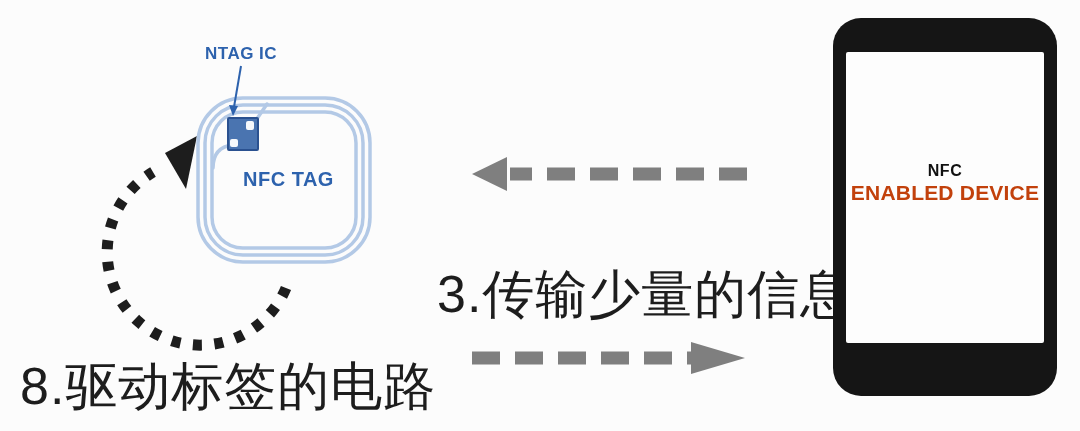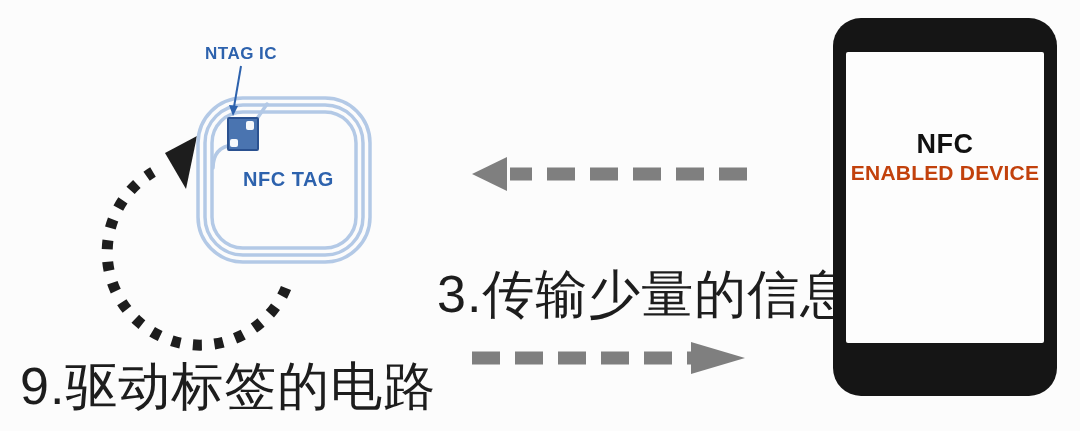--- a/index.html
+++ b/index.html
@@ -45,22 +45,23 @@
     position:absolute;left:833px;top:18px;width:224px;height:378px;
     background:var(--phone_body,#151515);border-radius:28px;
   }
   .phone-screen{
     position:absolute;left:13px;top:34px;width:198px;height:291px;
     background:var(--screen,#fdfdfd);border-radius:2px;
     display:flex;flex-direction:column;align-items:center;
     padding-top:78px;box-sizing:border-box;
   }
   .screen-line1{
-    font-weight:bold;color:#111;font-size:27px;line-height:1.1;
+    font-weight:bold;color:#111;font-size:16px;line-height:1.1;
     letter-spacing:.5px;
+    margin-top:32px;
   }
   .screen-line2{
     font-weight:bold;color:#c2410c;font-size:21px;line-height:1.2;
     letter-spacing:.2px;white-space:nowrap;
   }
 </style>
 </head>
 <body>
 
 <div class="stage">
@@ -99,21 +100,21 @@
     <g>
       <path class="dash-line" d="M 472 358 L 692 358"></path>
       <polygon class="dash-head" points="745,358 691,342 691,374"></polygon>
     </g>
   </svg>
 
   <div class="blue-label ntag-label">NTAG IC</div>
   <div class="blue-label nfctag-label">NFC TAG</div>
 
   <div class="cjk step3">3.传输少量的信息</div>
-  <div class="cjk step2">9.驱动标签的电路</div>
+  <div class="cjk step2">8.驱动标签的电路</div>
 
   <div class="phone">
     <div class="phone-screen">
       <div class="screen-line1">NFC</div>
       <div class="screen-line2">ENABLED DEVICE</div>
     </div>
   </div>
 
 </div>
 

